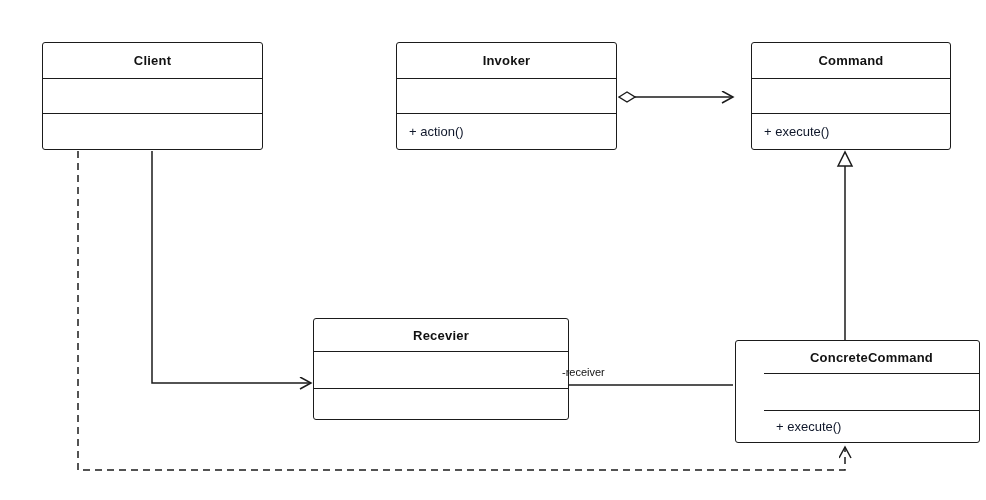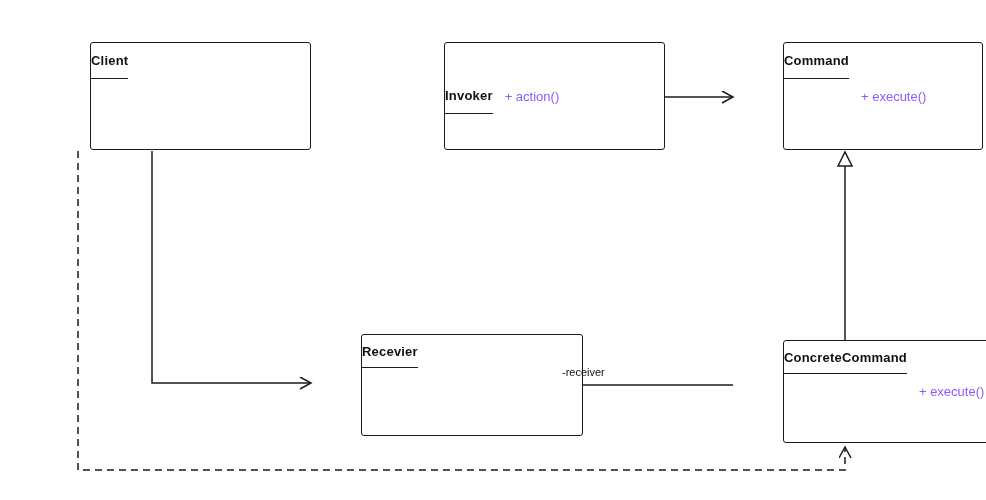--- a/index.html
+++ b/index.html
@@ -26,23 +26,22 @@
     height: 500px;
     pointer-events: none;
   }
   .uml-class {
     position: absolute;
     box-sizing: border-box;
     background: #ffffff;
     border: 1.6px solid #1b1b1b;
     border-radius: 3px;
     display: flex;
-    flex-direction: row;
+    flex-direction: column;
     z-index: 5;
-    margin-left: 48px;
   }
   .compartment {
     box-sizing: border-box;
     overflow: hidden;
   }
   .compartment.title {
     display: flex;
     align-items: center;
     justify-content: center;
     border-bottom: 1.4px solid #1b1b1b;
@@ -52,21 +51,21 @@
     letter-spacing: 0.2px;
   }
   .compartment.attrs {
     border-bottom: 1.4px solid #1b1b1b;
   }
   .compartment.ops {
     display: flex;
     align-items: center;
     padding-left: 12px;
     font-size: 13px;
-    color: #8b5cf6;
+    color: #0f172a;
   }
   .edge-label {
     position: absolute;
     font-size: 11px;
     color: #111111;
     white-space: nowrap;
     z-index: 6;
   }
 </style>
 </head>
@@ -113,38 +112,38 @@
       <polyline points="78,151 78,470 845,470 845,447" fill="none" stroke="#1b1b1b" stroke-width="1.5" stroke-dasharray="7,5" marker-end="url(#open-arrow-up)"></polyline>
     </g>
   </svg>
 
   <div class="uml-class" style="left:42px; top:42px; width:221px; height:108px;">
     <div class="compartment title" style="height:36px;">Client</div>
     <div class="compartment attrs" style="height:35px;"></div>
     <div class="compartment ops" style="flex:1;"></div>
   </div>
 
-  <div class="uml-class" style="left:396px; top:42px; width:221px; height:108px;align-items:center;">
+  <div class="uml-class" style="left:396px; top:42px; width:221px; height:108px;">
     <div class="compartment title" style="height:36px;">Invoker</div>
     <div class="compartment attrs" style="height:35px;"></div>
     <div class="compartment ops" style="flex:1;">+ action()</div>
   </div>
 
-  <div class="uml-class" style="left:735px; top:42px; width:200px; height:108px;">
+  <div class="uml-class" style="left:751px; top:42px; width:200px; height:108px;">
     <div class="compartment title" style="height:36px;">Command</div>
     <div class="compartment attrs" style="height:35px;"></div>
     <div class="compartment ops" style="flex:1;">+ execute()</div>
   </div>
 
-  <div class="uml-class" style="left:313px; top:334px; width:222px; height:102px;">
+  <div class="uml-class" style="left:313px; top:318px; width:256px; height:102px;">
     <div class="compartment title" style="height:33px;">Recevier</div>
     <div class="compartment attrs" style="height:37px;"></div>
   </div>
 
-  <div class="uml-class" style="left:735px; top:340px; width:206px; height:103px;">
+  <div class="uml-class" style="left:735px; top:340px; width:245px; height:103px;padding-left:28px;">
     <div class="compartment title" style="height:33px;">ConcreteCommand</div>
     <div class="compartment attrs" style="height:37px;"></div>
     <div class="compartment ops" style="flex:1;">+ execute()</div>
   </div>
 
   <div class="edge-label" style="left:562px; top:366px;">-receiver</div>
 
 </div>
 
 </body></html>

